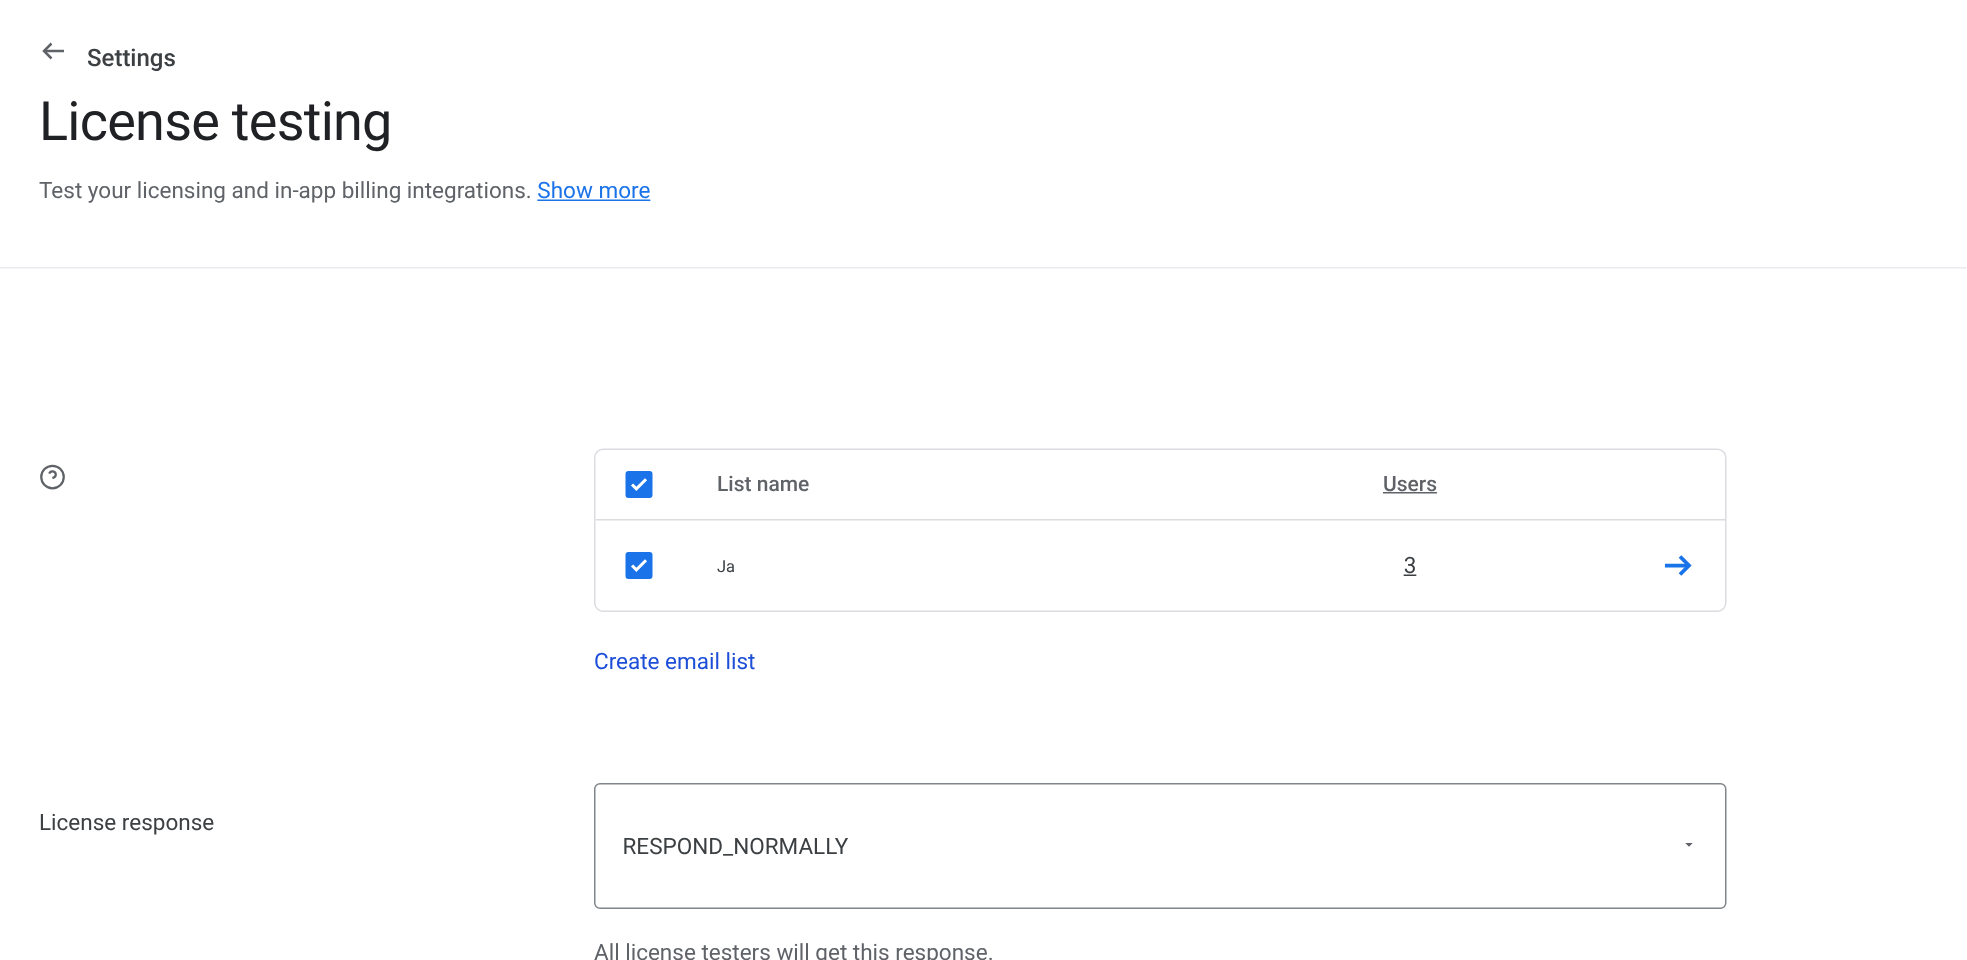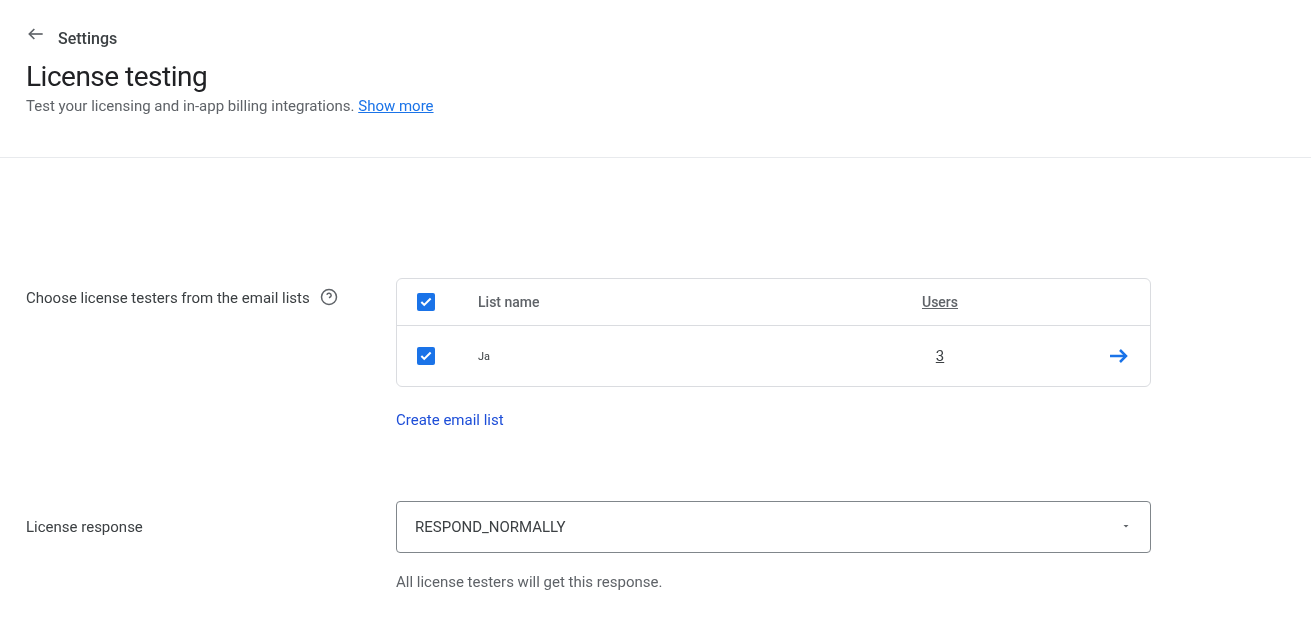--- a/index.html
+++ b/index.html
@@ -21,24 +21,24 @@
       align-items: flex-end;
       gap: 12px;
       margin-bottom: 12px;
     }
     .breadcrumb-label {
       font-size: 16px;
       color: #3c4043;
       font-weight: 500;
     }
     .page-title {
-      font-size: 28px;
+      font-size: 36px;
       font-weight: 400;
       color: #202124;
-      margin-bottom: 4px;
+      margin-bottom: 16px;
       letter-spacing: -0.5px;
     }
     .page-subtitle {
       font-size: 15px;
       color: #5f6368;
       margin-bottom: 18px;
     }
     .show-more-link {
       color: #1a73e8;
       text-decoration: underline;
@@ -155,21 +155,21 @@
       display: flex;
       align-items: flex-start;
       margin-top: 72px;
     }
     .section-response .section-label-col {
       padding-top: 14px;
     }
     .select-box {
       border: 1px solid #80868b;
       border-radius: 4px;
-      padding: 16px 18px;
+      padding: 32px 18px;
       display: flex;
       align-items: center;
       justify-content: space-between;
       cursor: pointer;
       font-size: 15px;
       color: #3c4043;
     }
     .select-caret {
       color: #5f6368;
     }
@@ -198,21 +198,20 @@
   <p class="page-subtitle">
     <span>Test your licensing and in-app billing integrations.  </span><a class="show-more-link">Show more</a>
   </p>
 </div>
 
 <hr class="divider">
 
 <div class="container" style="padding-top:0;">
   <div class="section">
     <div class="section-label-col">
-      <span class="section-label">Choose license testers from the email lists</span>
       <span class="help-icon">
         <svg width="18" height="18" viewBox="0 0 24 24" fill="none" stroke="currentColor" stroke-width="2">
           <circle cx="12" cy="12" r="10"></circle>
           <path d="M9.09 9a3 3 0 0 1 5.83 1c0 2-3 3-3 3"></path>
           <line x1="12" y1="17" x2="12" y2="17.01"></line>
         </svg>
       </span>
     </div>
     <div class="section-content-col">
       <div class="table">

